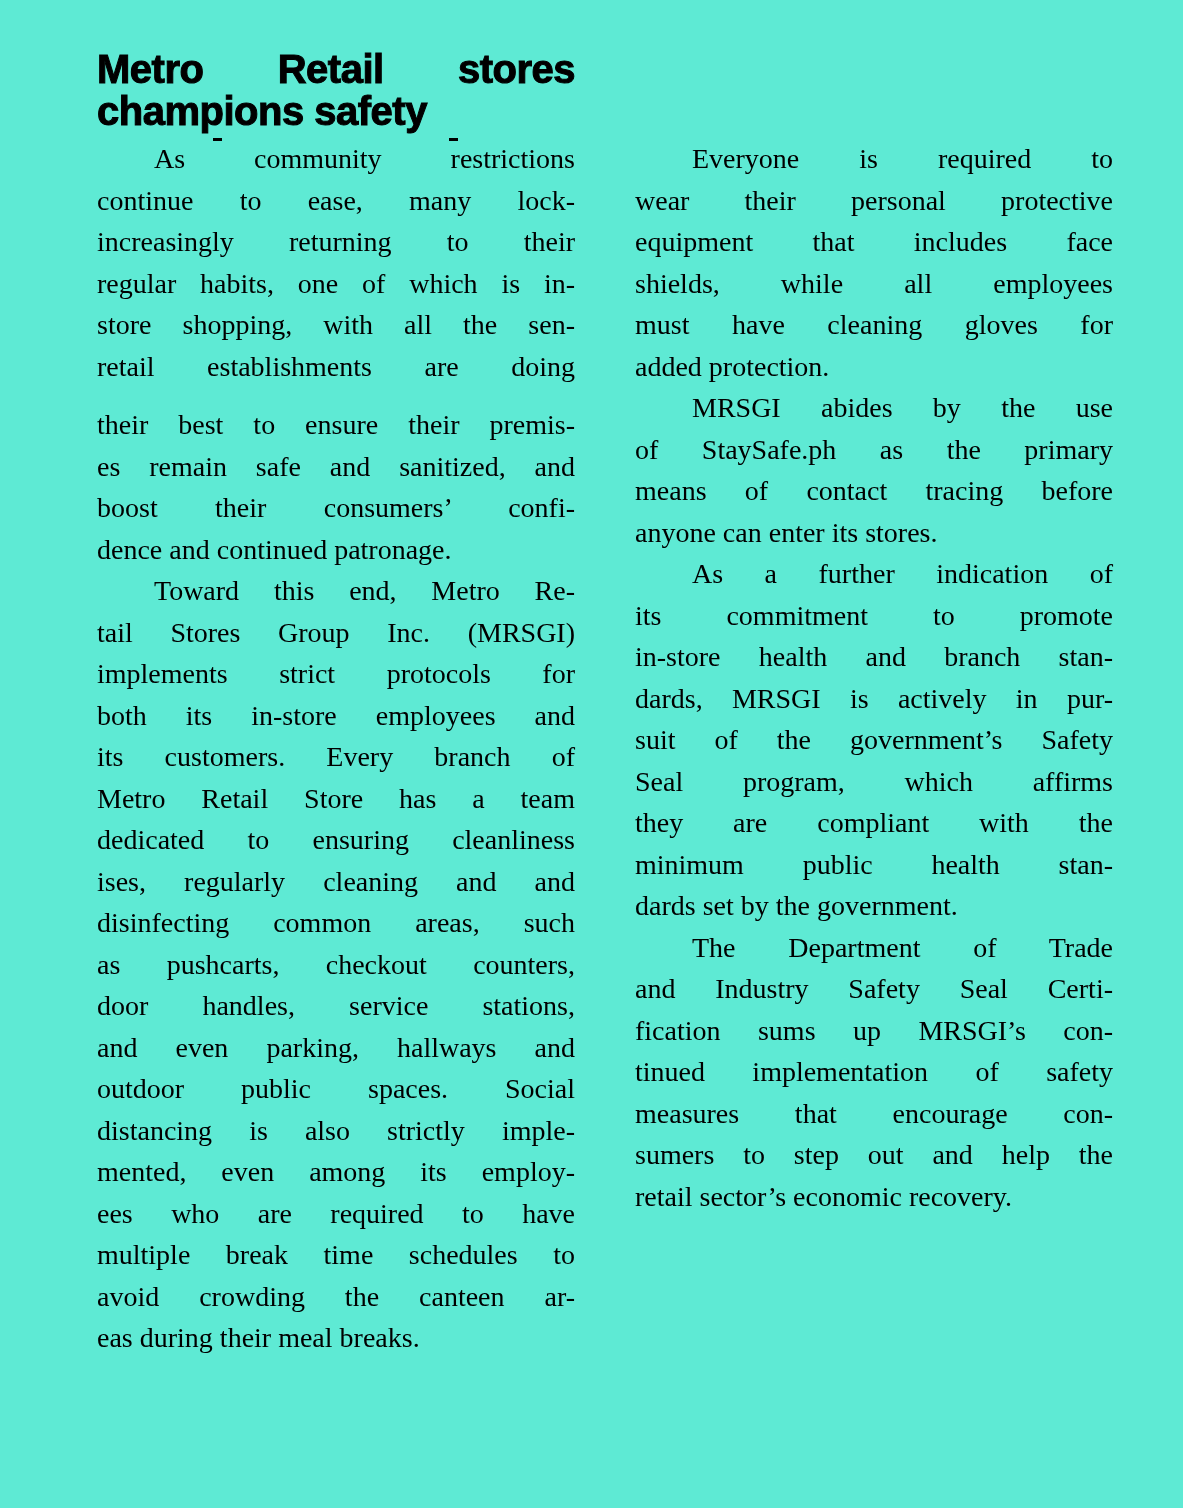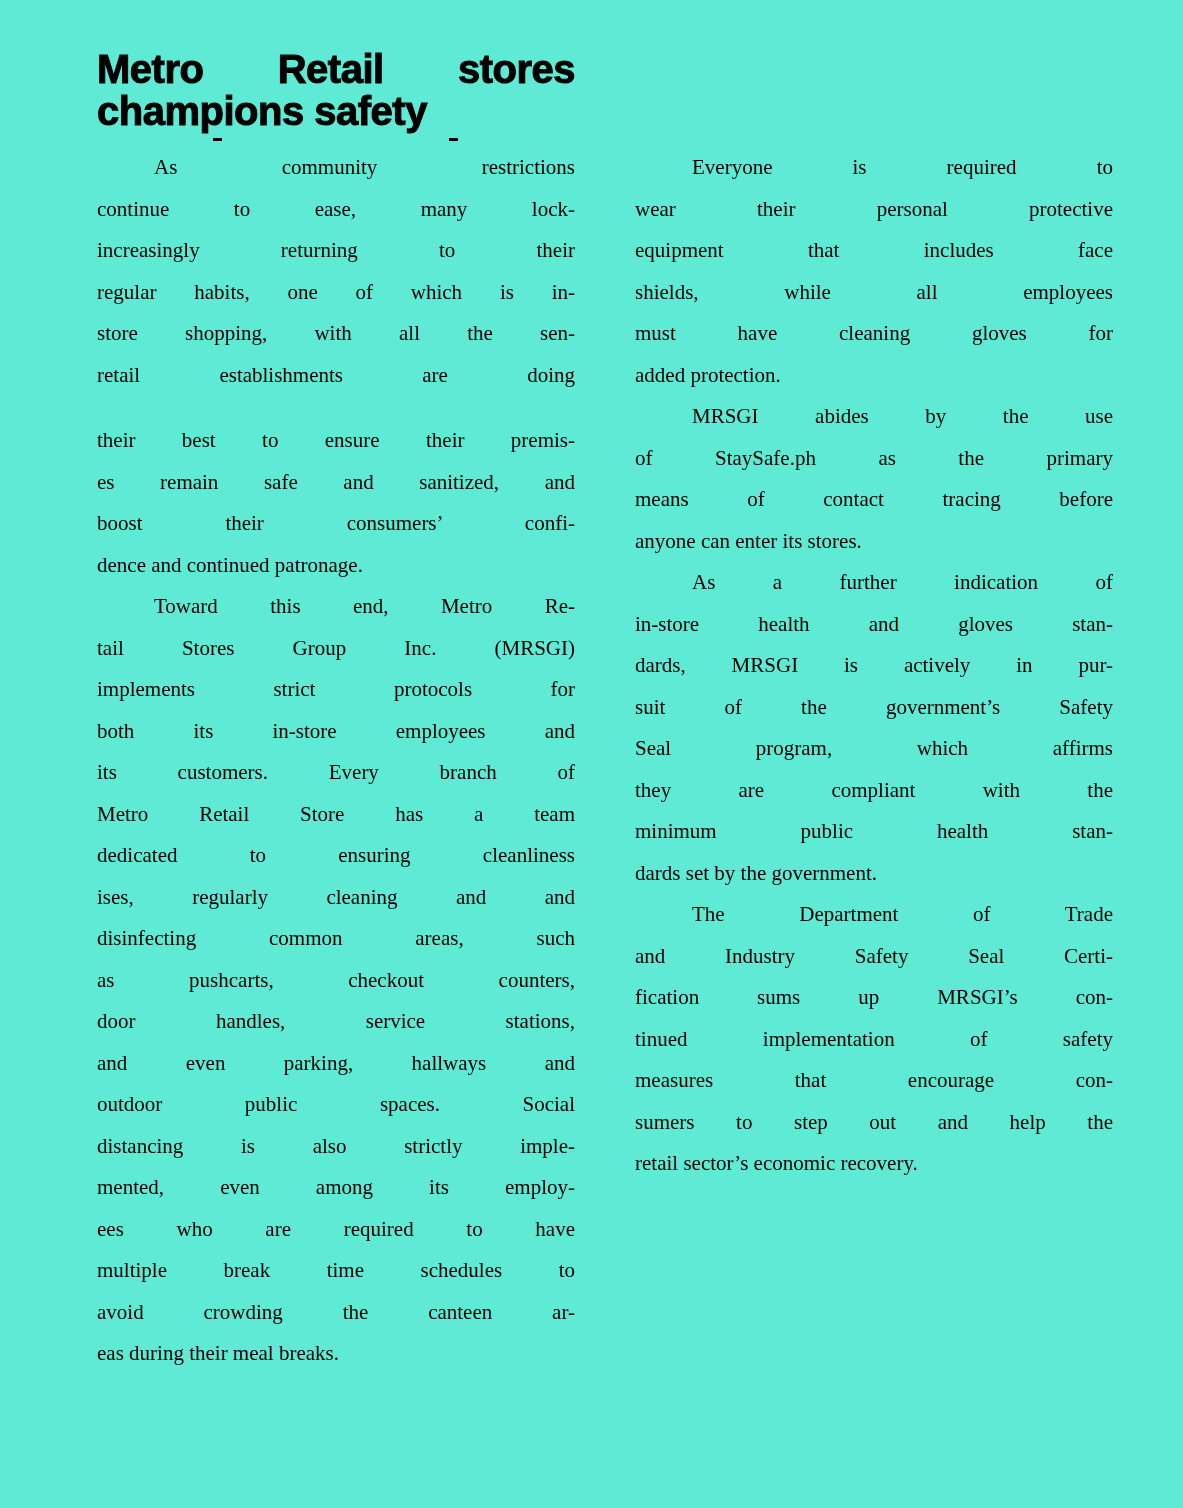--- a/index.html
+++ b/index.html
@@ -34,30 +34,30 @@
   .dash {
     position: absolute;
     width: 9px;
     height: 3px;
     background: #000000;
   }
   .dash.d1 { left: 213px; top: 138px; }
   .dash.d2 { left: 449px; top: 138px; }
   .col {
     position: absolute;
-    top: 147px;
+    top: 138px;
     width: 478px;
     font-family: "Liberation Serif", "DejaVu Serif", serif;
-    font-size: 21px;
+    font-size: 28px;
     line-height: 41.5px;
   }
   .col.c1 { left: 97px; }
   .col.c2 { left: 635px; }
   .block { margin: 0; }
-  .block.gap { margin-top: 24px; font-family: Liberation Serif, serif; }
+  .block.gap { margin-top: 17px; font-family: Liberation Serif, serif; }
   .jline {
     text-align: justify;
     text-align-last: justify;
     white-space: normal;
   }
   .jline.last {
     text-align-last: left;
   }
   .jline.indent {
     padding-left: 57px;
@@ -123,21 +123,22 @@
         <div class="jline last">added protection.</div>
       </div>
       <div class="block">
         <div class="jline indent">MRSGI abides by the use</div>
         <div class="jline">of StaySafe.ph as the primary</div>
         <div class="jline">means of contact tracing before</div>
         <div class="jline last">anyone can enter its stores.</div>
       </div>
       <div class="block">
         <div class="jline indent">As a further indication of</div>
-        <div class="jline">in-store health and gloves stan-</div>
+        <div class="jline">its commitment to promote</div>
+        <div class="jline">in-store health and branch stan-</div>
         <div class="jline">dards, MRSGI is actively in pur-</div>
         <div class="jline">suit of the government’s Safety</div>
         <div class="jline">Seal program, which affirms</div>
         <div class="jline">they are compliant with the</div>
         <div class="jline">minimum public health stan-</div>
         <div class="jline last">dards set by the government.</div>
       </div>
       <div class="block">
         <div class="jline indent">The Department of Trade</div>
         <div class="jline">and Industry Safety Seal Certi-</div>

